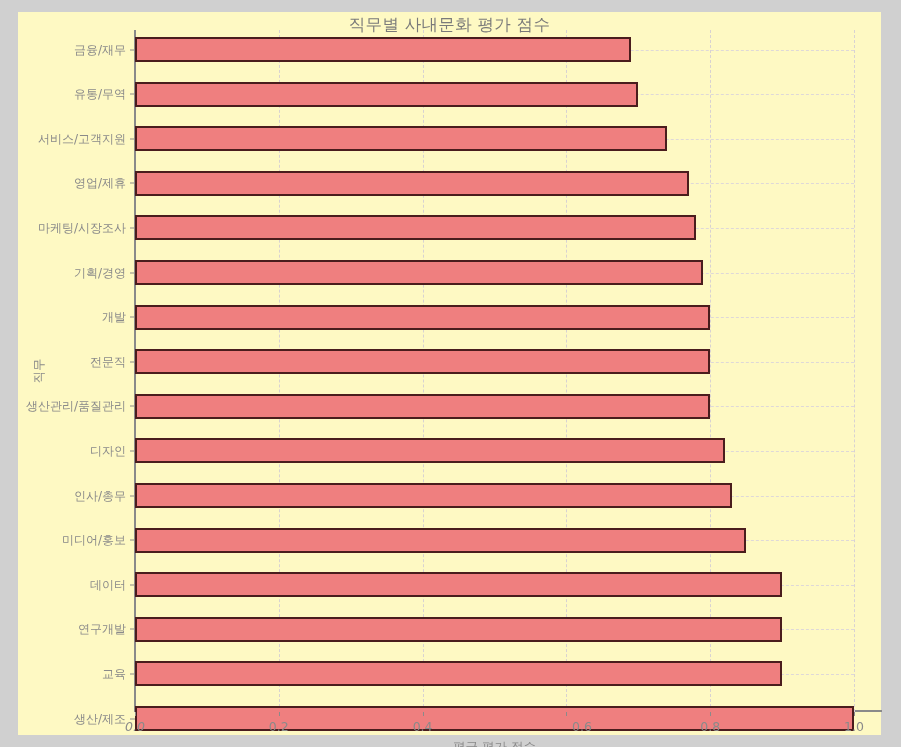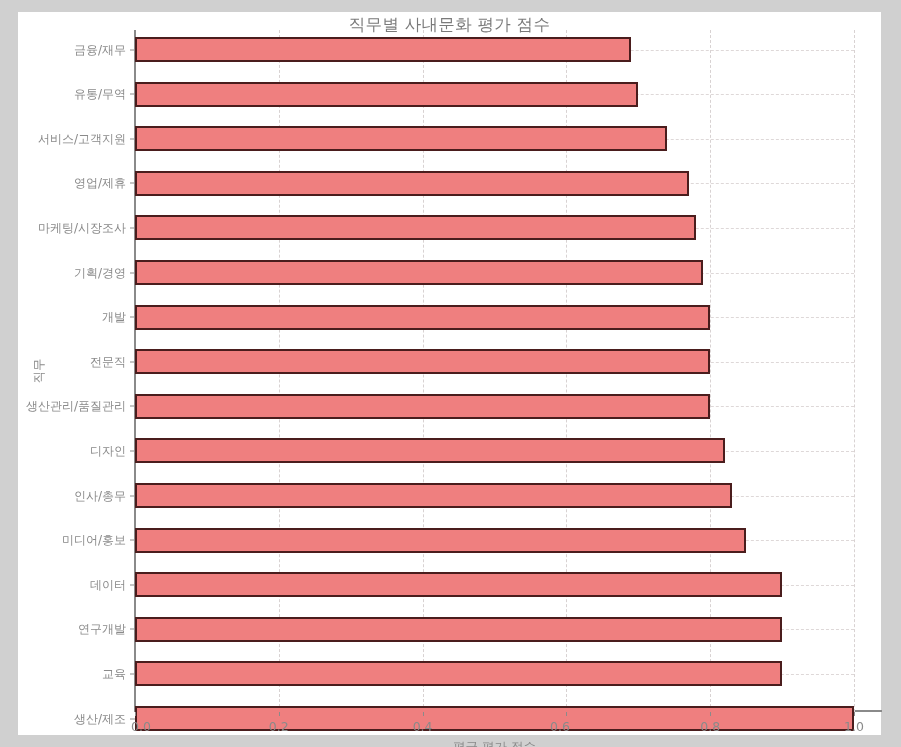--- a/index.html
+++ b/index.html
@@ -7,21 +7,21 @@
     margin: 0; padding: 0;
     width: 901px; height: 747px;
     background: #d0d0d0;
     font-family: "DejaVu Sans", "Liberation Sans", sans-serif;
     overflow: hidden;
   }
   #figure {
     position: absolute;
     left: 18px; top: 12px;
     width: 863px; height: 723px;
-    background: #ffffff;
+    background: #fef9c3;
   }
   #title {
     position: absolute;
     left: 0; top: 2px; width: 863px;
     text-align: center;
     font-size: 16.5px;
     color: #7a7a7a;
     letter-spacing: 0.3px;
     white-space: nowrap;
   }
@@ -218,27 +218,27 @@
           <div class="ytick-mark"></div>
           <div class="ytick-label">교육</div>
         </div>
         <div style="position: absolute; left: 0px; top: 688.5px; width: 0px; height: 0px;">
           <div class="ytick-mark"></div>
           <div class="ytick-label">생산/제조</div>
         </div>
       </div>
     <div id="xticks">
         <div class="xtick-mark" style="left: 0px;"></div>
-        <div class="xtick-label" style="left: 6px;">0.0</div>
+        <div class="xtick-label" style="left: 0px; font-style: italic;">0.0</div>
         <div class="xtick-mark" style="left: 143.8px;"></div>
         <div class="xtick-label" style="left: 143.8px;">0.2</div>
         <div class="xtick-mark" style="left: 287.6px;"></div>
         <div class="xtick-label" style="left: 287.6px;">0.4</div>
         <div class="xtick-mark" style="left: 431.4px;"></div>
-        <div class="xtick-label" style="left: 425px;">0.6</div>
+        <div class="xtick-label" style="left: 447px;">0.6</div>
         <div class="xtick-mark" style="left: 575.2px;"></div>
         <div class="xtick-label" style="left: 575.2px;">0.8</div>
         <div class="xtick-mark" style="left: 719px;"></div>
         <div class="xtick-label" style="left: 719px; text-align: center;">1.0</div>
       </div>
     <div id="xlabel">평균 평가 점수</div>
     <div id="ylabel">직무</div>
   </div>
 
 </div>

